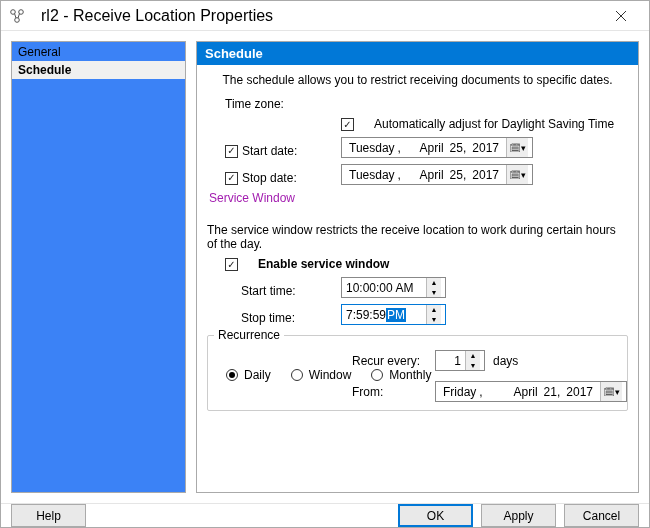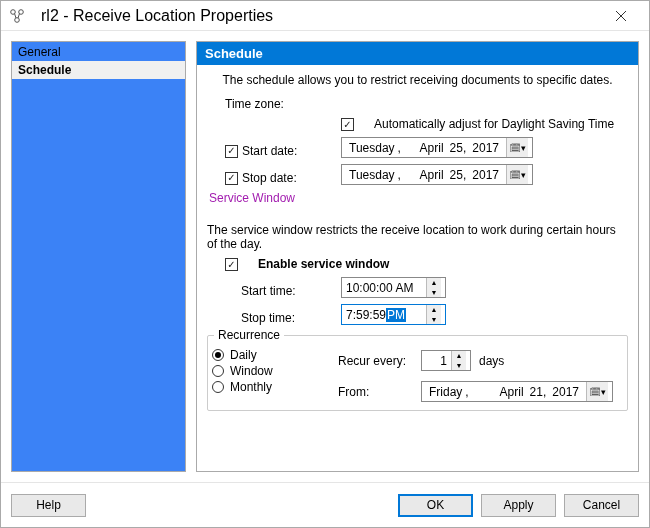--- a/index.html
+++ b/index.html
@@ -150,21 +150,21 @@
   .group-label {
     margin-top: 4px;
     margin-bottom: 18px;
     padding-left: 2px;
     color: #a21caf;
   }
   .group-box {
     border: 1px solid #ccc;
     border-radius: 2px;
     position: relative;
-    padding: 12px 8px 8px 4px;
+    padding: 12px 8px 8px 18px;
     margin-top: 10px;
   }
   .group-box > .legend {
     position: absolute;
     top: -8px; left: 6px;
     background: #fff;
     padding: 0 4px;
     font-size: 12px;
   }
   .radio {
@@ -175,36 +175,36 @@
   }
   .radio .dot {
     width: 6px; height: 6px; border-radius: 50%;
     background: #000;
   }
   .recur-grid {
     display: flex; gap: 10px;
   }
   .recur-left {
     width: 90px;
-    display: flex; flex-direction: column; gap: 2px;
+    display: flex; flex-direction: row; gap: 20px;
   }
   .recur-left label {
     display: flex; align-items: center; gap: 6px;
   }
   .recur-right {
     flex: 1;
     display: flex; flex-direction: column; gap: 10px;
     padding-top: 2px;
     margin-left: 26px;
   }
   .recur-right .rrow {
     display: flex; align-items: center; gap: 8px;
   }
   .footer {
-    height: 45px;
+    height: 24px;
     border-top: 1px solid #e5e5e5;
     padding: 4px 10px;
     display: flex; align-items: center;
     gap: 8px;
   }
   .footer .spacer { flex: 1; }
   .btn {
     min-width: 75px; height: 23px;
     border: 1px solid #aaa;
     background: #e9e9e9;

